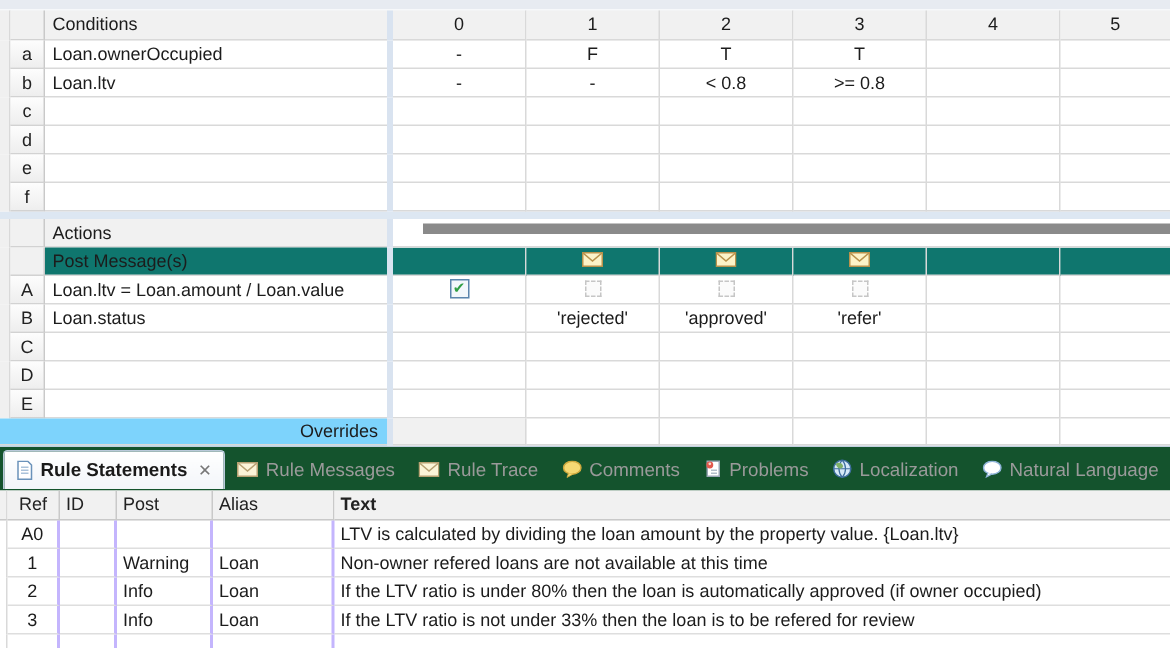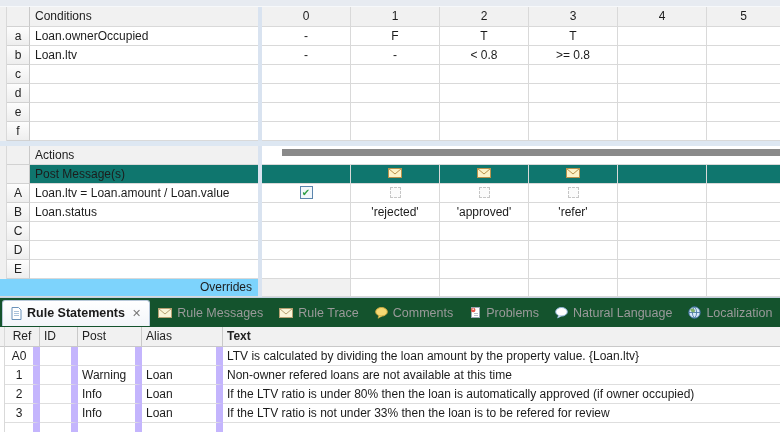--- a/index.html
+++ b/index.html
@@ -42,21 +42,21 @@
   .tab{display:flex;align-items:center;gap:5px;height:25px;padding:0 8px;color:#9a9a9a;
        font-size:12.5px;white-space:nowrap;}
   .tab.active{background:linear-gradient(#ffffff,#f2f5f9);border:1px solid #b9c9da;border-bottom:none;
        border-radius:3px 3px 0 0;color:#1a1a1a;font-weight:bold;}
   .tclose{color:#777;font-size:11px;font-weight:normal;margin-left:2px;}
   .ticon{display:inline-flex;align-items:center;}
   
   .srow{display:flex;height:19px;line-height:18px;box-sizing:border-box;}
   .srow.h20{height:20px;line-height:19px;}
   .sg{width:5px;border-right:1px solid #d9d9d9;box-sizing:border-box;}
-  .sc{border-right:7px solid #c4b5fd;border-bottom:1px solid #dedede;box-sizing:border-box;
+  .sc{border-right:2px solid #c4b5fd;border-bottom:1px solid #dedede;box-sizing:border-box;
       padding:0 4px;white-space:nowrap;overflow:hidden;}
   .sc.ref{width:35px;text-align:center;padding:0;}
   .sc.id{width:38px;}
   .sc.post{width:64px;}
   .sc.alias{width:81px;}
   .sc.text{flex:1;border-right:none;}
   .shead .sc{background:#f1f1f1;border-bottom:1px solid #c9c9c9;border-right:1px solid #c9c9c9;color:#222;}
   .shead .sg{background:#f1f1f1;border-bottom:1px solid #c9c9c9;}
   .shead .sc.text{border-right:none;font-weight:bold;}
   .filler{height:12px;display:flex;}
@@ -333,36 +333,36 @@
               <rect x="2.5" y="1.5" width="8" height="10" fill="#ffffff" stroke="#9aa7b5"></rect>
               <path d="M5 7.5h4M5 9.5h4" stroke="#b4bfca" stroke-width="1"></path>
               <circle cx="4.2" cy="4" r="2.3" fill="#e2574c"></circle>
               <circle cx="4.2" cy="3.2" r="0.9" fill="#f8d8c8"></circle>
             </svg>
           </span>
         <span>Problems</span>
       </div>
       <div class="tab">
         <span class="ticon">
-            <svg width="13" height="12" viewBox="0 0 13 12">
-              <ellipse cx="6.5" cy="4.8" rx="5.8" ry="4.3" fill="#ffffff" stroke="#8fb4d8"></ellipse>
-              <path d="M3.6 8.3 L2.6 11 L6.4 8.9" fill="#ffffff" stroke="#8fb4d8" stroke-width="0.8"></path>
-            </svg>
-          </span>
-        <span>Natural Language</span>
-      </div>
-      <div class="tab">
-        <span class="ticon">
             <svg width="13" height="13" viewBox="0 0 13 13">
               <circle cx="6.5" cy="6.5" r="5.7" fill="#d6e9f8" stroke="#3f6e9e"></circle>
               <path d="M6.5 0.8 A8.5 8.5 0 0 1 6.5 12.2 M6.5 0.8 A8.5 8.5 0 0 0 6.5 12.2 M0.8 6.5 H12.2" fill="none" stroke="#3f6e9e" stroke-width="0.8"></path>
               <path d="M2.2 3.2 C4 2 6 2.6 6.8 4 C7.6 5.4 6 6.8 4.5 6.3 C3 5.8 2.6 4.4 2.2 3.2 Z" fill="#7fb069"></path>
             </svg>
           </span>
         <span>Localization</span>
+      </div>
+      <div class="tab">
+        <span class="ticon">
+            <svg width="13" height="12" viewBox="0 0 13 12">
+              <ellipse cx="6.5" cy="4.8" rx="5.8" ry="4.3" fill="#ffffff" stroke="#8fb4d8"></ellipse>
+              <path d="M3.6 8.3 L2.6 11 L6.4 8.9" fill="#ffffff" stroke="#8fb4d8" stroke-width="0.8"></path>
+            </svg>
+          </span>
+        <span>Natural Language</span>
       </div>
 
     </div>
 
     <div>
       <div class="srow h20 shead">
         <div class="sg"></div>
         <div class="sc ref">Ref</div>
         <div class="sc id">ID</div>
         <div class="sc post">Post</div>

